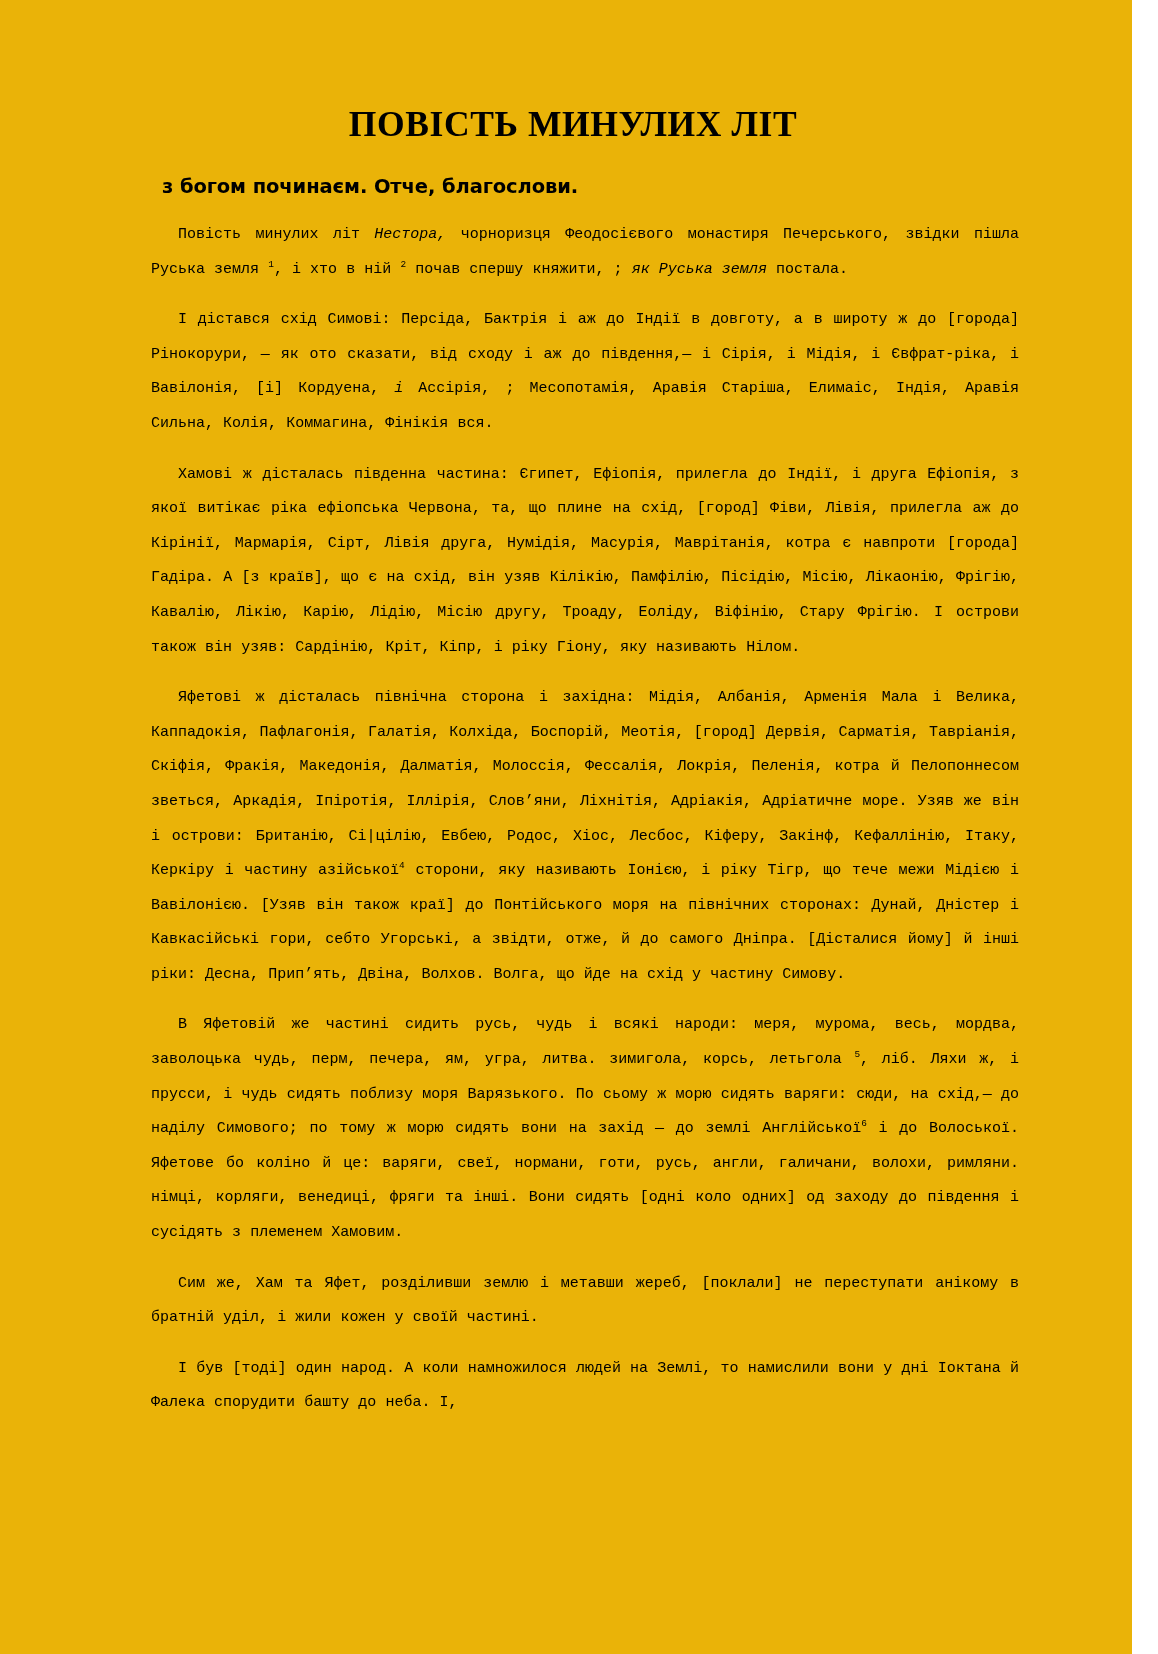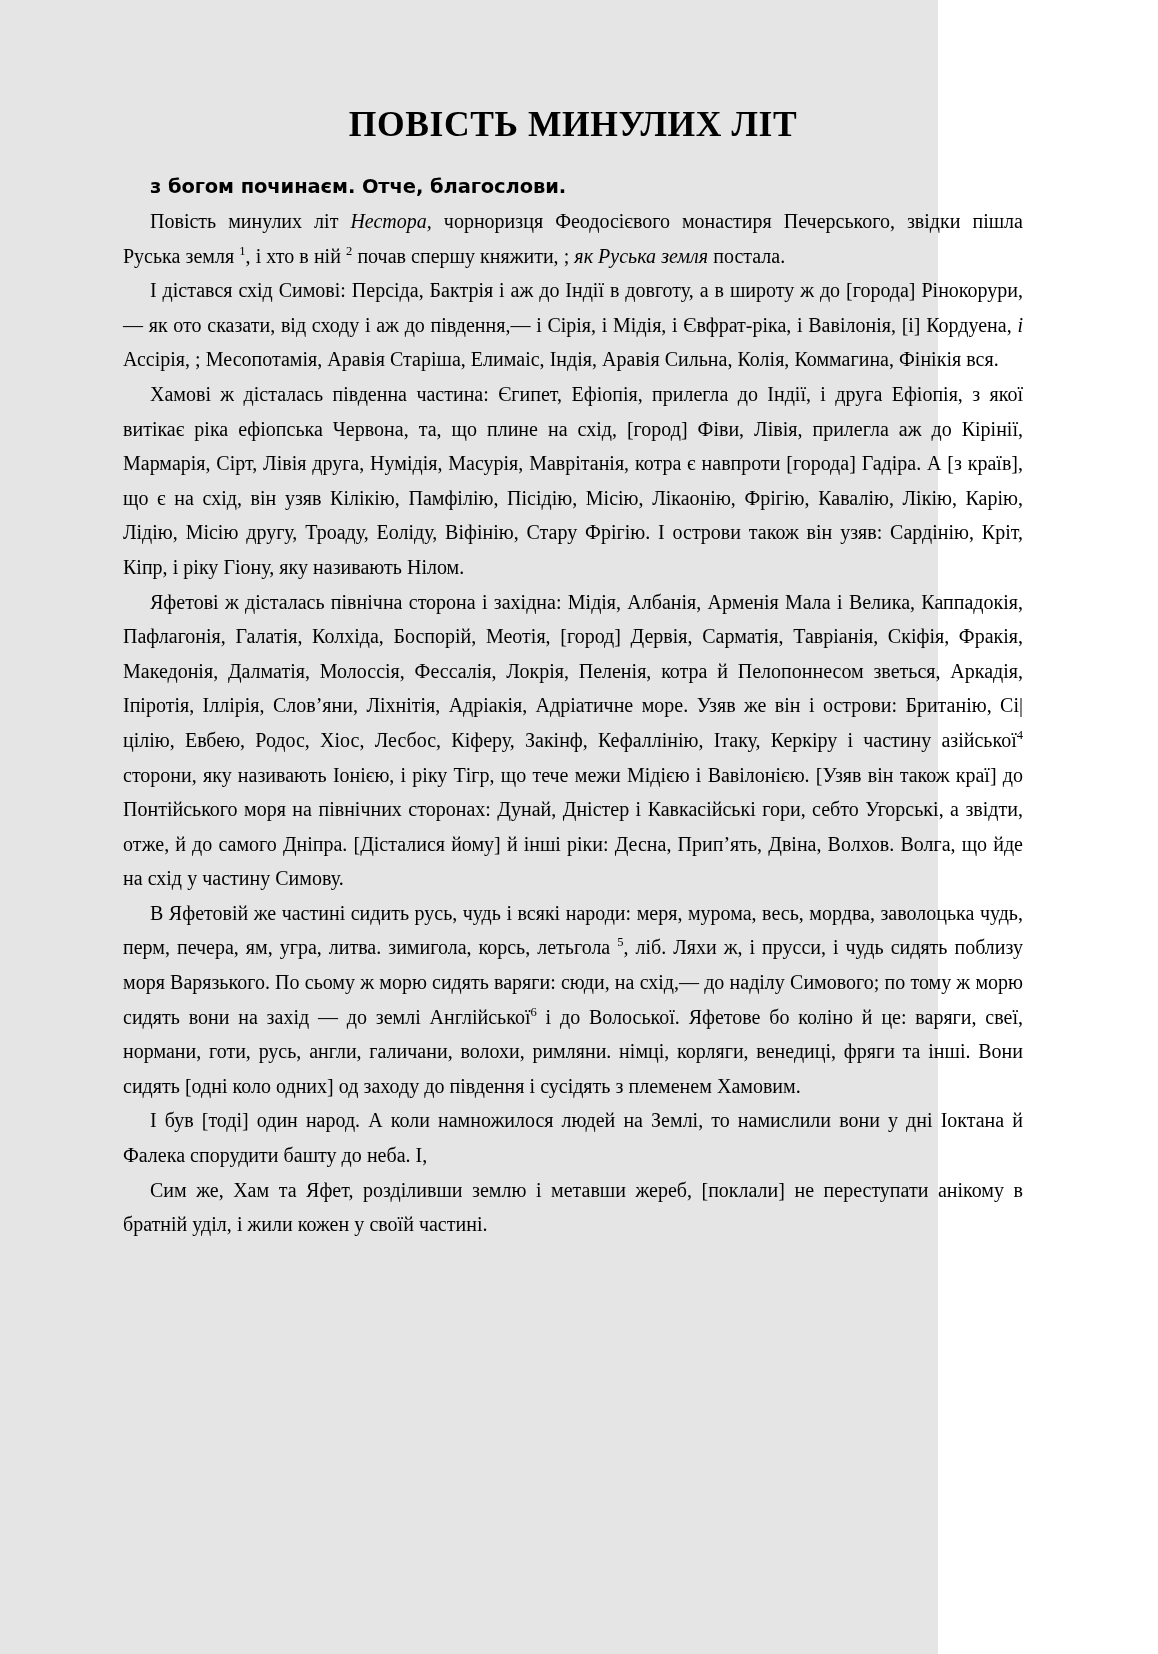--- a/index.html
+++ b/index.html
@@ -15,23 +15,23 @@
     overflow: hidden;
     font-family: "Liberation Serif", "DejaVu Serif", serif;
     color: #000000;
     -webkit-font-smoothing: antialiased;
   }
 
   .page {
     position: absolute;
     left: 0;
     top: 0;
-    width: 938px;
+    width: 1132px;
     height: 1654px;
-    background: #e5e5e5;
+    background: #eab308;
   }
 
   .content {
     position: absolute;
     left: 123px;
     top: 0;
     width: 900px;
   }
 
   .doc-title {
@@ -45,47 +45,48 @@
     font-family: "Liberation Serif", "DejaVu Serif", serif;
     font-weight: bold;
     font-size: 35.5px;
     line-height: 42px;
     letter-spacing: 0.6px;
     white-space: nowrap;
   }
 
   .body-block {
     position: absolute;
-    left: 0;
+    left: 12px;
     top: 172px;
     width: 900px;
   }
 
   .subtitle {
     margin: 0 0 2px 0;
     padding: 0;
     font-family: "DejaVu Sans", "Liberation Sans", sans-serif;
     font-weight: bold;
     font-size: 19.5px;
     line-height: 30px;
     text-indent: 27px;
     letter-spacing: -0.1px;
     white-space: nowrap;
   }
 
   p.para {
-    margin: 0;
+    margin: 16px;
     padding: 0;
-    font-size: 20px;
+    font-size: 15px;
     line-height: 34.6px;
     text-align: justify;
     text-indent: 27px;
     text-justify: inter-word;
     word-spacing: 0.1px;
     hyphens: none;
+    font-family: Liberation Mono, monospace;
   }
 
   p.para.last-flush > .ln:last-child {
     text-align-last: left;
   }
 
   i, em { font-style: italic; }
 
   sup {
     font-size: 0.63em;
@@ -121,22 +122,22 @@
 
       <p class="para last-flush">
         <span class="ln">Яфетові ж дісталась північна сторона і західна: Мідія, Албанія, Арменія </span><span class="ln">Мала і Велика, Каппадокія, Пафлагонія, Галатія, Колхіда, Боспорій, Меотія, </span><span class="ln">[город] Дервія, Сарматія, Тавріанія, Скіфія, Фракія, Македонія, Далматія, </span><span class="ln">Молоссія, Фессалія, Локрія, Пеленія, котра й Пелопоннесом зветься, </span><span class="ln">Аркадія, Іпіротія, Іллірія, Слов’яни, Ліхнітія, Адріакія, Адріатичне море. </span><span class="ln">Узяв же він і острови: Британію, Сі|цілію, Евбею, Родос, Хіос, Лесбос, </span><span class="ln">Кіферу, Закінф, Кефаллінію, Ітаку, Керкіру і частину азійської<sup>4</sup> сторони, </span><span class="ln">яку називають Іонією, і ріку Тігр, що тече межи Мідією і Вавілонією. [Узяв </span><span class="ln">він також краї] до Понтійського моря на північних сторонах: Дунай, </span><span class="ln">Дністер і Кавкасійські гори, себто Угорські, а звідти, отже, й до самого </span><span class="ln">Дніпра. [Дісталися йому] й інші ріки: Десна, Прип’ять, Двіна, Волхов. Волга, </span><span class="ln">що йде на схід у частину Симову.</span>
       </p>
 
       <p class="para last-flush">
         <span class="ln">В Яфетовій же частині сидить русь, чудь і всякі народи: меря, мурома, весь, </span><span class="ln">мордва, заволоцька чудь, перм, печера, ям, угра, литва. зимигола, корсь, </span><span class="ln">летьгола <sup>5</sup>, ліб. Ляхи ж, і прусси, і чудь сидять поблизу моря Варязького. По </span><span class="ln">сьому ж морю сидять варяги: сюди, на схід,— до наділу Симового; по тому ж </span><span class="ln">морю сидять вони на захід — до землі Англійської<sup>6</sup> і до Волоської. Яфетове бо </span><span class="ln">коліно й це: варяги, свеї, нормани, готи, русь, англи, галичани, волохи, </span><span class="ln">римляни. німці, корляги, венедиці, фряги та інші. Вони сидять [одні коло </span><span class="ln">одних] од заходу до південня і сусідять з племенем Хамовим.</span>
       </p>
 
       <p class="para last-flush">
-        <span class="ln">І був [тоді] один народ. А коли намножилося людей на Землі, то </span><span class="ln">намислили вони у дні Іоктана й Фалека спорудити башту до неба. І,</span>
+        <span class="ln">Сим же, Хам та Яфет, розділивши землю і метавши жереб, [поклали] не </span><span class="ln">переступати анікому в братній уділ, і жили кожен у своїй частині.</span>
       </p>
 
       <p class="para last-flush">
-        <span class="ln">Сим же, Хам та Яфет, розділивши землю і метавши жереб, [поклали] не </span><span class="ln">переступати анікому в братній уділ, і жили кожен у своїй частині.</span>
+        <span class="ln">І був [тоді] один народ. А коли намножилося людей на Землі, то </span><span class="ln">намислили вони у дні Іоктана й Фалека спорудити башту до неба. І,</span>
       </p>
 
     </div>
   </div>
 </div>
 
 </body></html>

